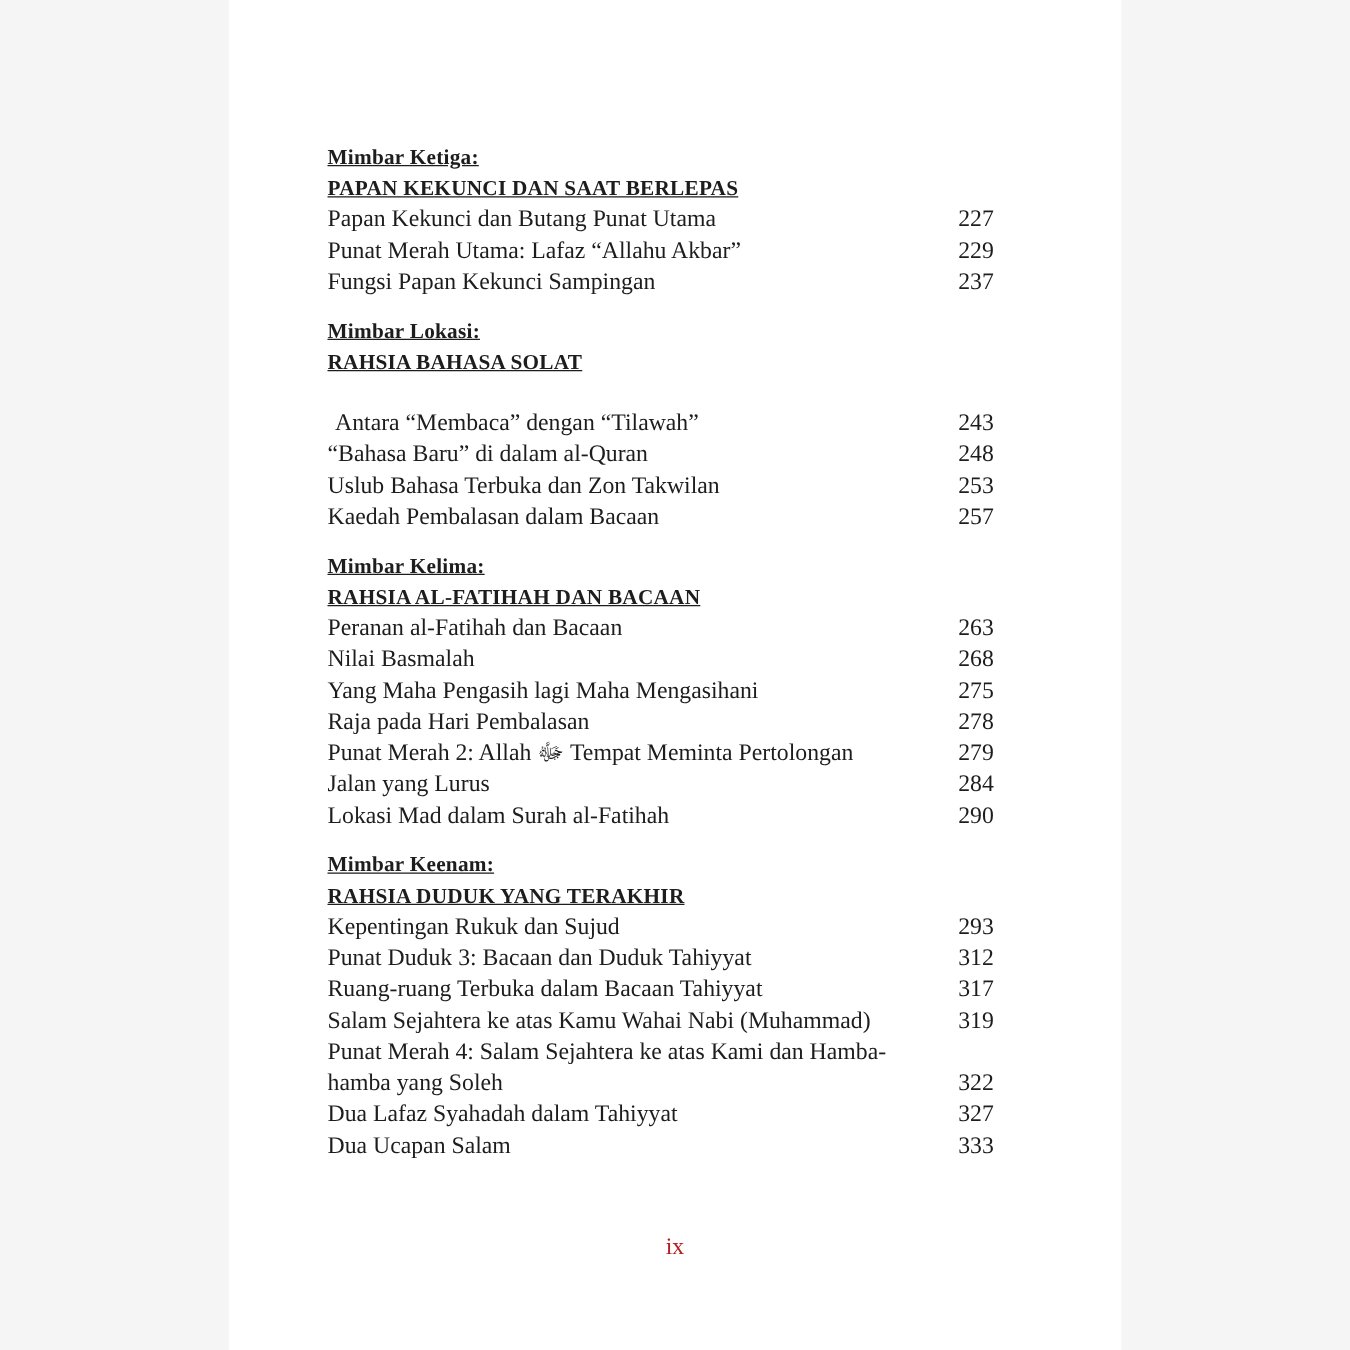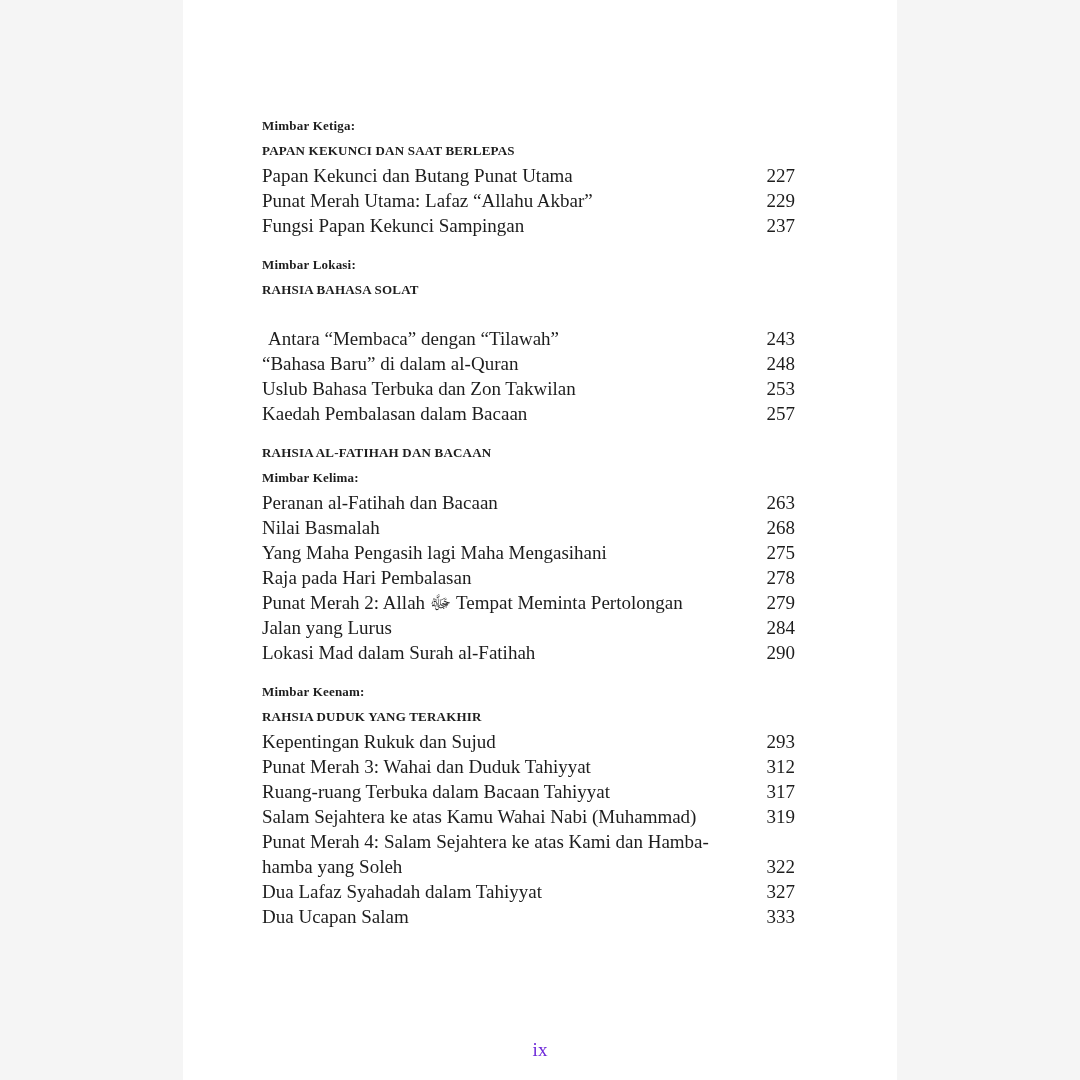--- a/index.html
+++ b/index.html
@@ -23,47 +23,48 @@
     position: absolute;
     left: 79px;
     right: 102px;
     top: 113px;
     color: #1d1d1d;
   }
   .toc-section { margin-top: 14px; }
   .toc-section:first-child { margin-top: 0; }
   .heading {
     font-weight: bold;
-    font-size: 13px;
+    font-size: 17px;
     line-height: 25px;
     letter-spacing: 0.2px;
     white-space: nowrap;
+    text-decoration: underline;
   }
   .toc-row {
     display: flex;
     align-items: flex-end;
     font-size: 19px;
     line-height: 25px;
   }
   .toc-row .entry-label { flex: 1 1 auto; }
   .toc-row .entry-label.indented { padding-left: 6px; margin-top: 24px; }
   .toc-row .entry-page {
     flex: 0 0 auto;
     margin-left: 12px;
     text-align: right;
   }
   .footer {
     position: absolute;
     left: 0;
     width: 714px;
-    top: 1037px;
+    top: 985px;
     text-align: center;
     font-size: 19px;
     line-height: 25px;
-    color: #6d28d9;
+    color: #b91c1c;
   }
 </style>
 </head>
 <body>
 
 <div class="paper">
   <div class="content">
       <div class="toc-section">
         <div class="heading">Mimbar Ketiga:</div>
         <div class="heading">PAPAN KEKUNCI DAN SAAT BERLEPAS</div>
@@ -94,22 +95,22 @@
         <div class="toc-row">
           <span class="entry-label">Uslub Bahasa Terbuka dan Zon Takwilan</span>
           <span class="entry-page">253</span>
         </div>
         <div class="toc-row">
           <span class="entry-label">Kaedah Pembalasan dalam Bacaan</span>
           <span class="entry-page">257</span>
         </div>
       </div>
       <div class="toc-section">
+        <div class="heading">Mimbar Kelima:</div>
         <div class="heading">RAHSIA AL-FATIHAH DAN BACAAN</div>
-        <div class="heading">Mimbar Kelima:</div>
         <div class="toc-row">
           <span class="entry-label">Peranan al-Fatihah dan Bacaan</span>
           <span class="entry-page">263</span>
         </div>
         <div class="toc-row">
           <span class="entry-label">Nilai Basmalah</span>
           <span class="entry-page">268</span>
         </div>
         <div class="toc-row">
           <span class="entry-label">Yang Maha Pengasih lagi Maha Mengasihani</span>
@@ -133,21 +134,21 @@
         </div>
       </div>
       <div class="toc-section">
         <div class="heading">Mimbar Keenam:</div>
         <div class="heading">RAHSIA DUDUK YANG TERAKHIR</div>
         <div class="toc-row">
           <span class="entry-label">Kepentingan Rukuk dan Sujud</span>
           <span class="entry-page">293</span>
         </div>
         <div class="toc-row">
-          <span class="entry-label">Punat Merah 3: Wahai dan Duduk Tahiyyat</span>
+          <span class="entry-label">Punat Duduk 3: Bacaan dan Duduk Tahiyyat</span>
           <span class="entry-page">312</span>
         </div>
         <div class="toc-row">
           <span class="entry-label">Ruang-ruang Terbuka dalam Bacaan Tahiyyat</span>
           <span class="entry-page">317</span>
         </div>
         <div class="toc-row">
           <span class="entry-label">Salam Sejahtera ke atas Kamu Wahai Nabi (Muhammad)</span>
           <span class="entry-page">319</span>
         </div>

